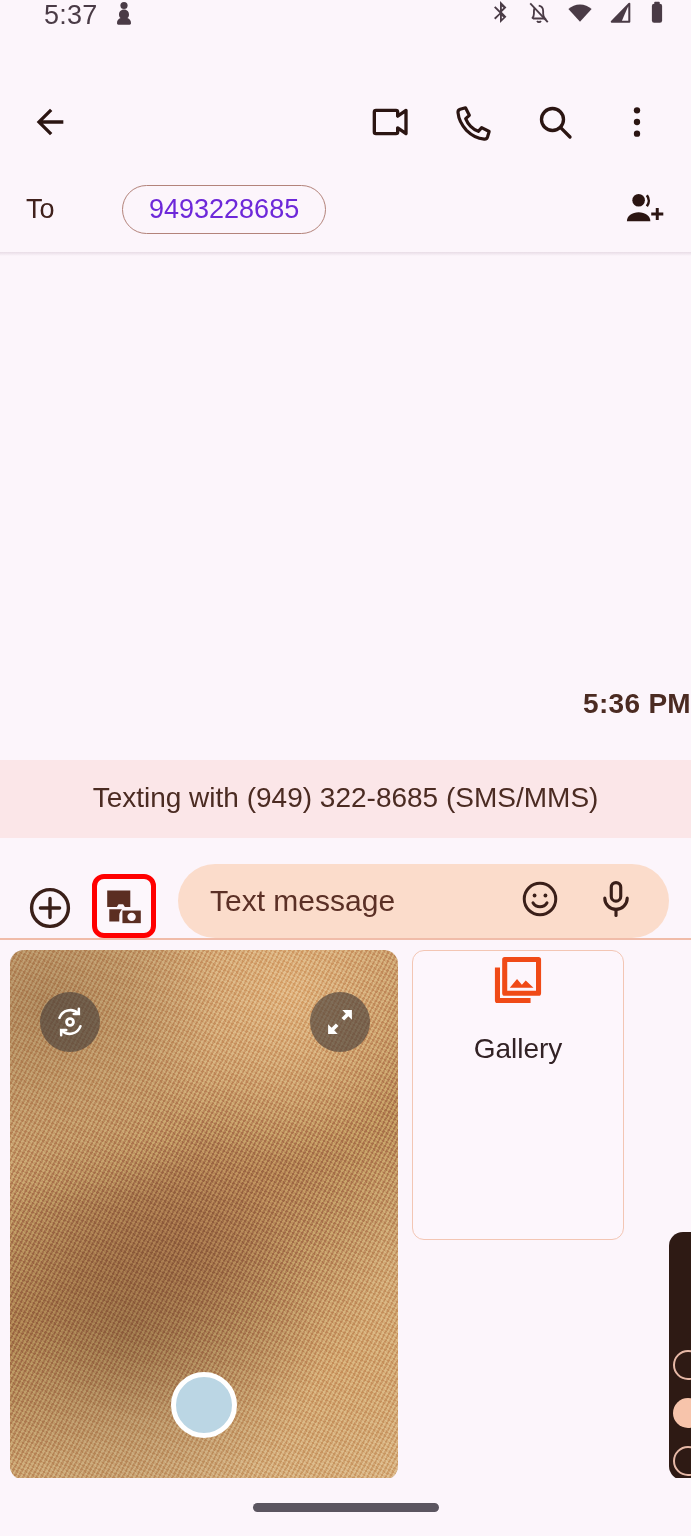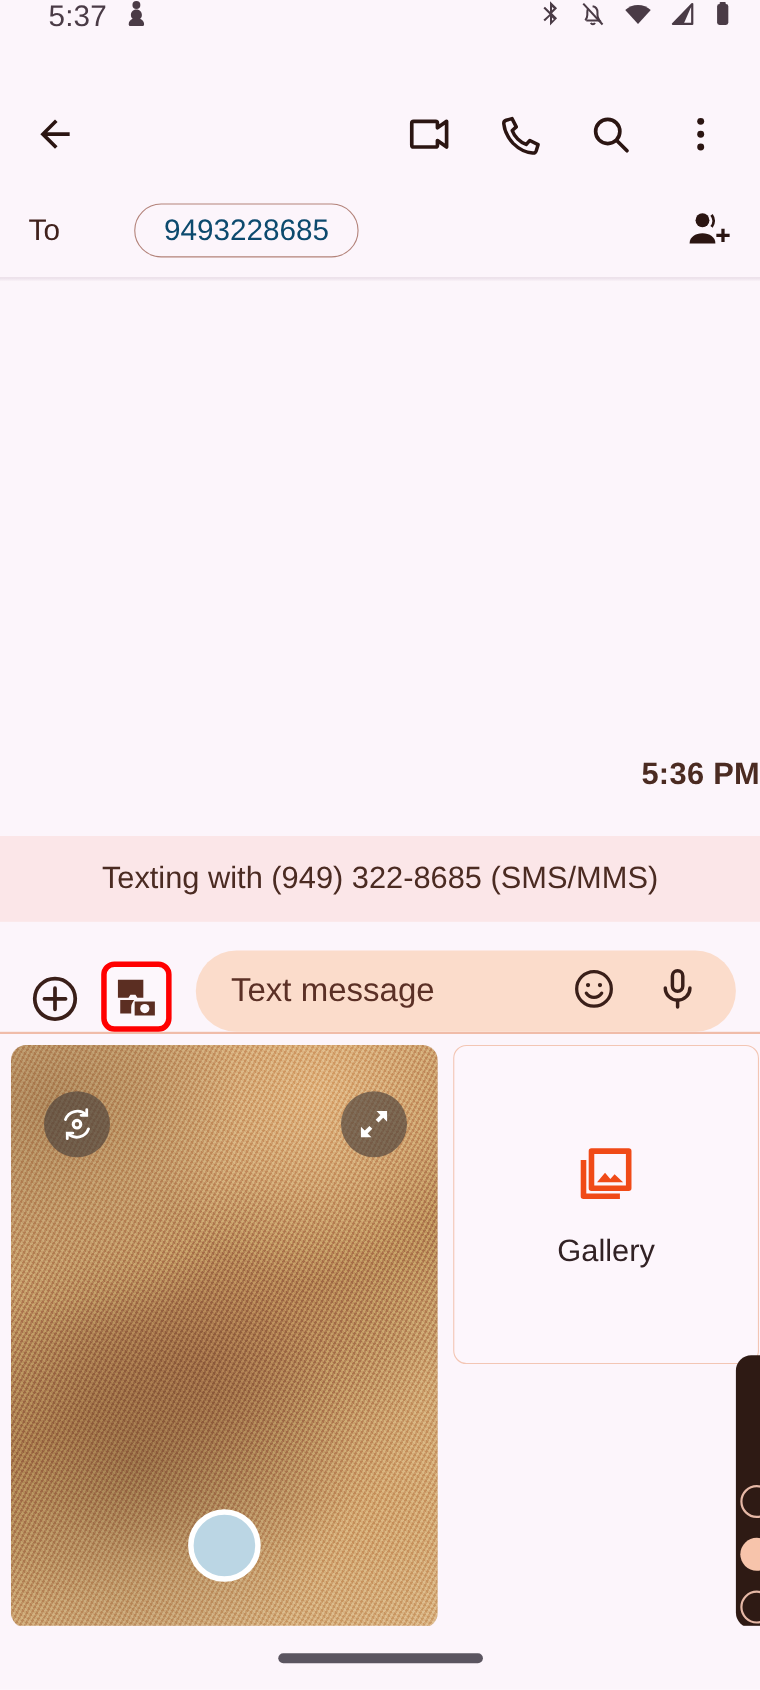--- a/index.html
+++ b/index.html
@@ -49,21 +49,21 @@
     align-items:center;
     padding:0 24px 0 26px;
     position:relative;
   }
   .to-label{ font-size:27px; color:#40211C; width:96px; }
   .chip{
     border:1.6px solid #B3837A;
     border-radius:30px;
     padding:10px 26px;
     font-size:27px;
-    color:#0c4a6e;
+    color:#6d28d9;
     background:transparent;
     cursor:pointer;
     line-height:1;
   }
   .to-spacer{ flex:1; }
   .divider-shadow{
     height:4px;
     width:100%;
     background:linear-gradient(to bottom,#E8DCE6,#FCF5FB);
   }
@@ -187,30 +187,30 @@
     left:50%; transform:translateX(-50%);
     bottom:42px;
     width:66px;height:66px;
     border-radius:50%;
     background:#BBD6E4;
     border:5px solid #FFFFFF;
     cursor:pointer;
   }
 
   .gallery-card{
-    width:278px;
+    width:212px;
     height:290px;
     margin-top:0;
     border:1.5px solid #F3C6B4;
     border-radius:12px;
     background:#FDF6FC;
     display:flex;
     flex-direction:column;
     align-items:center;
-    justify-content:center;
+    justify-content:flex-start;
     gap:20px;
     cursor:pointer;
   }
   .gallery-label{ font-size:28px; color:#322225; }
 
   
   .edge-panel{
     position:absolute;
     right:0; top:1232px;
     width:22px; height:248px;

